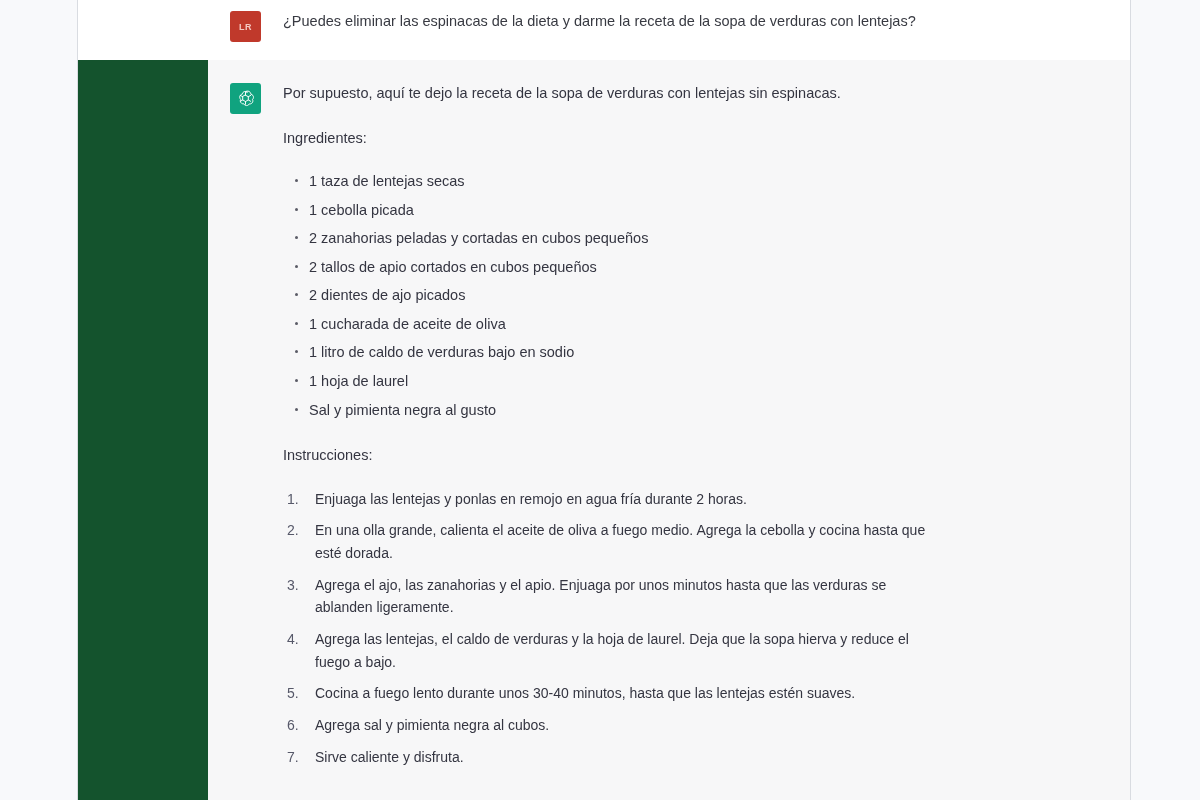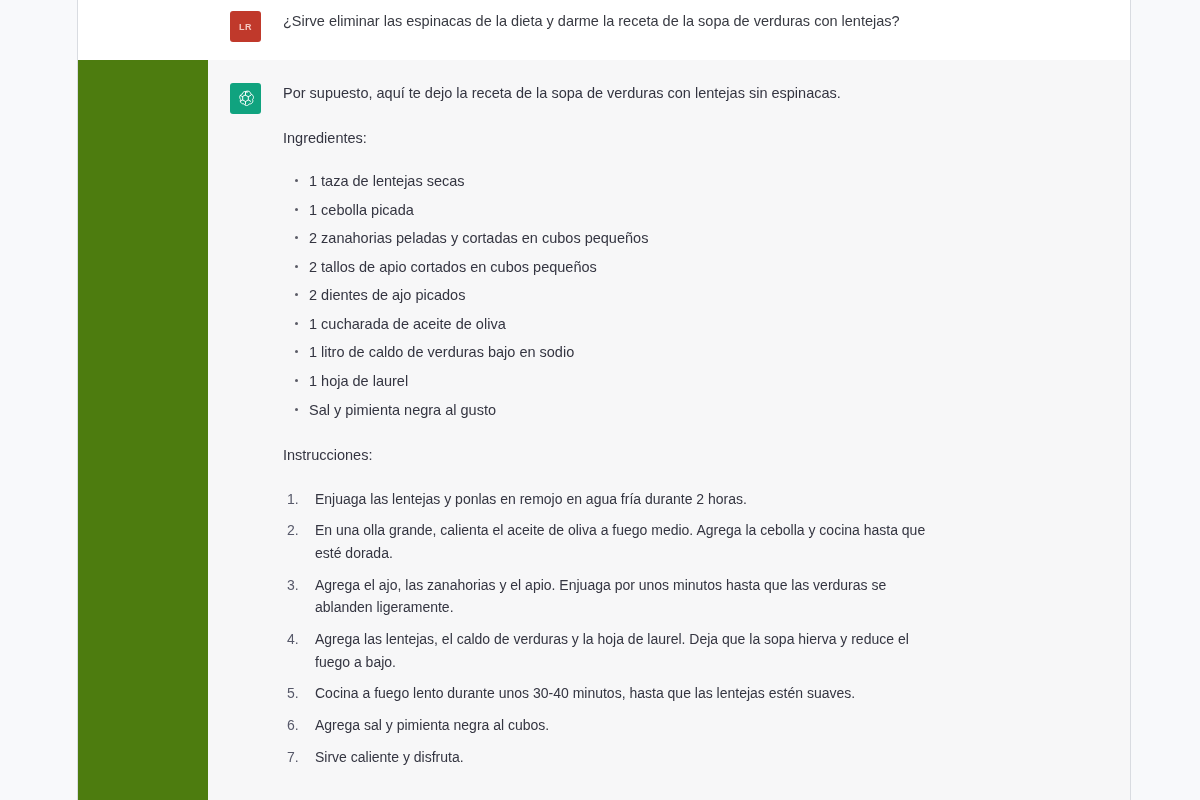--- a/index.html
+++ b/index.html
@@ -32,21 +32,21 @@
   .rail-left  { left: 0;   width: 77px; border-right: 1px solid #d9dce1; }
   .rail-right { left: 1130px; width: 70px; border-left: 1px solid #d9dce1; }
 
   
   #conversation {
     position: absolute;
     left: 78px;
     top: 0;
     width: 1052px;
     height: 800px;
-    background: #4d7c0f;
+    background: #14532d;
     overflow: hidden;
   }
 
   .msg {
     position: relative;
     width: 100%;
     box-sizing: border-box;
   }
   .msg-inner {
     position: relative;
@@ -174,21 +174,21 @@
   <div class="rail rail-right"></div>
 
   <div id="conversation">
 
     <div class="msg msg-user">
       <div class="msg-inner">
         <div class="avatar avatar-user">
           <span>LR</span>
         </div>
         <div class="body">
-          <p class="para">¿Sirve eliminar las espinacas de la dieta y darme la receta de la sopa de verduras con lentejas?</p>
+          <p class="para">¿Puedes eliminar las espinacas de la dieta y darme la receta de la sopa de verduras con lentejas?</p>
         </div>
       </div>
     </div>
 
     <div class="msg msg-assistant">
       <div class="msg-inner">
 
         <div class="avatar avatar-assistant">
           <span>
             <svg width="21" height="21" viewBox="0 0 24 24" fill="none" stroke="#ffffff" stroke-width="1.1" stroke-linecap="round" stroke-linejoin="round">

